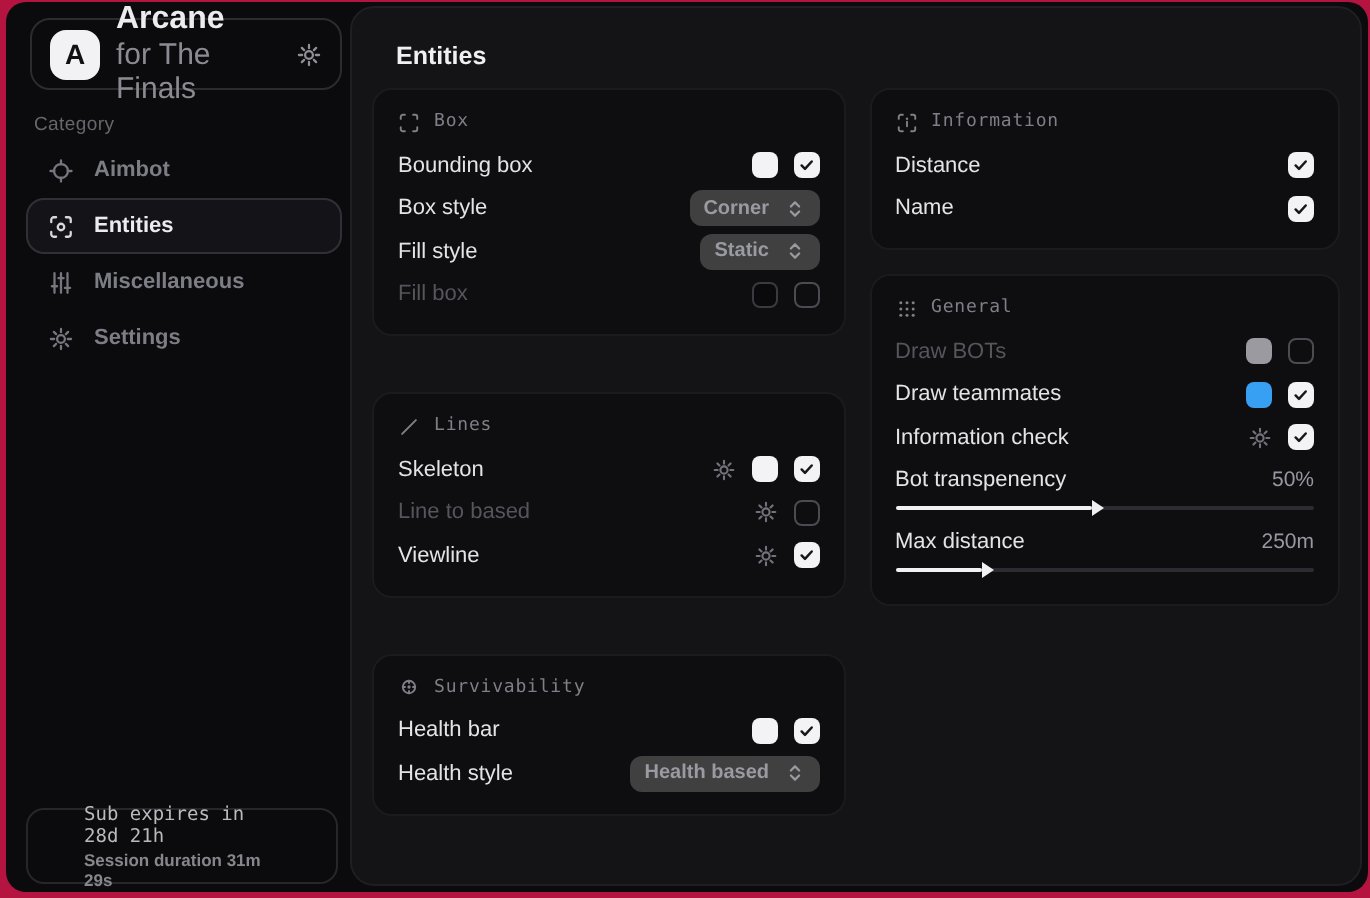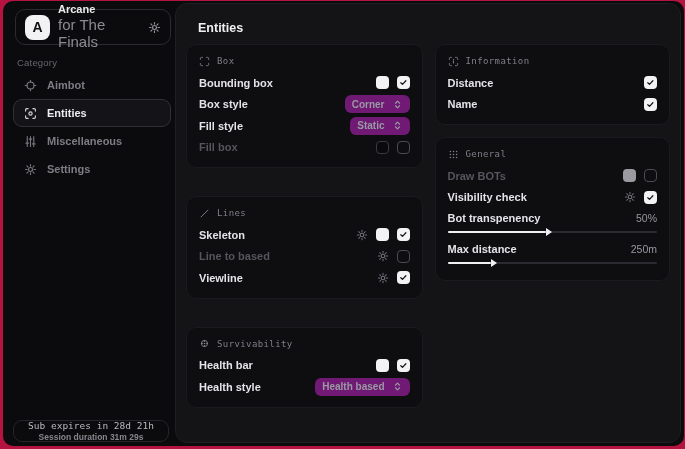--- a/index.html
+++ b/index.html
@@ -20,43 +20,43 @@
     position:absolute; left:12px; top:8px; width:156px; height:36px;
     border:1px solid #2b2b30; border-radius:10px;
     display:flex; align-items:center; gap:8px; padding:0 9px;
   }
   .avatar {
     width:25px; height:25px; border-radius:8px; background:#f2f2f4;
     color:#101012; font-weight:bold; font-size:14px;
     display:flex; align-items:center; justify-content:center; flex:none;
   }
   .brand-text { flex:1; line-height:1.15; }
-  .brand-name { color:#ececee; font-size:11px; font-weight:700; }
+  .brand-name { color:#ececee; font-size:16px; font-weight:700; }
   .brand-sub  { color:#8b8b92; font-size:15px; }
   .brand-gear { color:#8f8f96; display:flex; }
   .category-label {
     position:absolute; left:14px; top:56px;
     color:#66666d; font-size:9.5px; letter-spacing:.2px;
   }
   .nav { position:absolute; left:10px; right:4px; top:70px; }
   .nav-item {
     height:28px; display:flex; align-items:center; gap:10px;
     padding:0 10px; border-radius:9px; color:#7d7d85;
     font-size:11px; font-weight:600; border:1px solid transparent;
   }
   .nav-item .nicon { display:flex; color:#76767e; }
   .nav-item.selected {
     background:#141418; border-color:#303036; color:#ecece f;
     color:#ececef;
   }
   .nav-item.selected .nicon { color:#d8d8dc; }
   .footer-card {
-    position:absolute; left:10px; right:6px; bottom:4px; height:22px;
+    position:absolute; left:10px; right:6px; bottom:4px; height:38px;
     border:1px solid #26262b; border-radius:9px;
-    padding:5px 6px; display:flex; flex-direction:column; justify-content:center; gap:1px;align-items:center;
+    padding:5px 28px; display:flex; flex-direction:column; justify-content:center; gap:1px;
   }
   .footer-line1 { font-family:"DejaVu Sans Mono", monospace; font-size:9.5px; color:#b9b9bf; }
   .footer-line2 { font-size:8.5px; font-weight:700; color:#86868d; }
   
   .main {
     position:absolute; left:172px; top:2px; right:3px; bottom:3px;
     background:#141417; border:1px solid #1e1e23; border-radius:12px;
   }
   .main-title { position:absolute; left:22px; top:17px; color:#f0f0f2; font-size:12.5px; font-weight:700; }
   .cols { position:absolute; left:10px; right:10px; top:40px; display:flex; gap:12px; }
@@ -66,35 +66,35 @@
   .card {
     background:#0e0e11; border:1px solid #1a1a1f; border-radius:10px;
     padding:8px 12px 9px 12px;
   }
   .card-header {
     display:flex; align-items:center; gap:7px; height:16px; margin-bottom:3px;
     color:#7f7f88; font-family:"DejaVu Sans Mono", monospace; font-size:9px; letter-spacing:.4px;
   }
   .card-header .hicon { display:flex; color:#7f7f88; }
   .row { height:21.5px; display:flex; align-items:center; justify-content:space-between; }
-  .row-label { color:#e4e4e8; font-size:11px; font-weight:700;text-align:right; }
+  .row-label { color:#e4e4e8; font-size:11px; font-weight:400;text-align:right; }
   .row.disabled .row-label { color:#55555c; }
   .controls { display:flex; align-items:center; gap:8px; }
   .gear-btn { display:flex; color:#73737b; }
   .swatch { width:13px; height:13px; border-radius:4px; flex:none; }
   .swatch.bordered { border:1.5px solid #3a3a41; }
   .checkbox {
     width:13px; height:13px; border-radius:4px; flex:none;
     display:flex; align-items:center; justify-content:center;
   }
   .checkbox.checked { background:#f3f3f5; color:#17171a; }
   .checkbox.unchecked { border:1.5px solid #4b4b52; background:transparent; }
   .dropdown {
     display:inline-flex; align-items:center; gap:7px;
-    background:#701a75; border-radius:6px; height:18px; padding:0 7px;
+    background:#404040; border-radius:6px; height:18px; padding:0 7px;
     color:#9a9aa2; font-size:10px; font-weight:600;
   }
   .dropdown .dicon { display:flex; color:#9a9aa2; }
   .slider-row { margin-top:1px; margin-bottom:4px; }
   .slider-head { height:18px; display:flex; align-items:center; justify-content:space-between; }
   .slider-value { color:#97979f; font-size:10.5px; font-weight:400;text-align:right; }
   .slider-track { position:relative; height:8px; margin-top:1px; }
   .slider-track .track-bg {
     position:absolute; left:0; right:0; top:3px; height:2px; background:#2b2b31; border-radius:2px;
   }
@@ -372,21 +372,32 @@
               <span>General</span>
             </div>
             <div class="row disabled">
               <span class="row-label">Draw BOTs</span>
               <div class="controls">
                 <span class="swatch" style="background: rgb(154, 154, 160);"></span>
                 <span class="checkbox unchecked"></span>
               </div>
             </div>
             <div class="row">
-              <span class="row-label">Visibility check</span>
+              <span class="row-label">Draw teammates</span>
+              <div class="controls">
+                <span class="swatch" style="background: rgb(56, 160, 242);"></span>
+                <span class="checkbox checked">
+                  <svg width="9" height="9" viewBox="0 0 16 16" fill="none" stroke="currentColor" stroke-width="1.4" stroke-linecap="round" stroke-linejoin="round">
+                    <path d="M3.2 8.4l3 3 6-6.5" stroke-width="2.2"></path>
+                  </svg>
+                </span>
+              </div>
+            </div>
+            <div class="row">
+              <span class="row-label">Information check</span>
               <div class="controls">
                 <span class="gear-btn">
                   <svg width="12" height="12" viewBox="0 0 16 16" fill="none" stroke="currentColor" stroke-width="1.4" stroke-linecap="round" stroke-linejoin="round">
                     <circle cx="8" cy="8" r="2.4"></circle>
                     <path d="M8 1.8v2M8 12.2v2M1.8 8h2M12.2 8h2M3.6 3.6l1.4 1.4M11 11l1.4 1.4M12.4 3.6L11 5M5 11l-1.4 1.4"></path>
                   </svg>
                 </span>
                 <span class="checkbox checked">
                   <svg width="9" height="9" viewBox="0 0 16 16" fill="none" stroke="currentColor" stroke-width="1.4" stroke-linecap="round" stroke-linejoin="round">
                     <path d="M3.2 8.4l3 3 6-6.5" stroke-width="2.2"></path>

